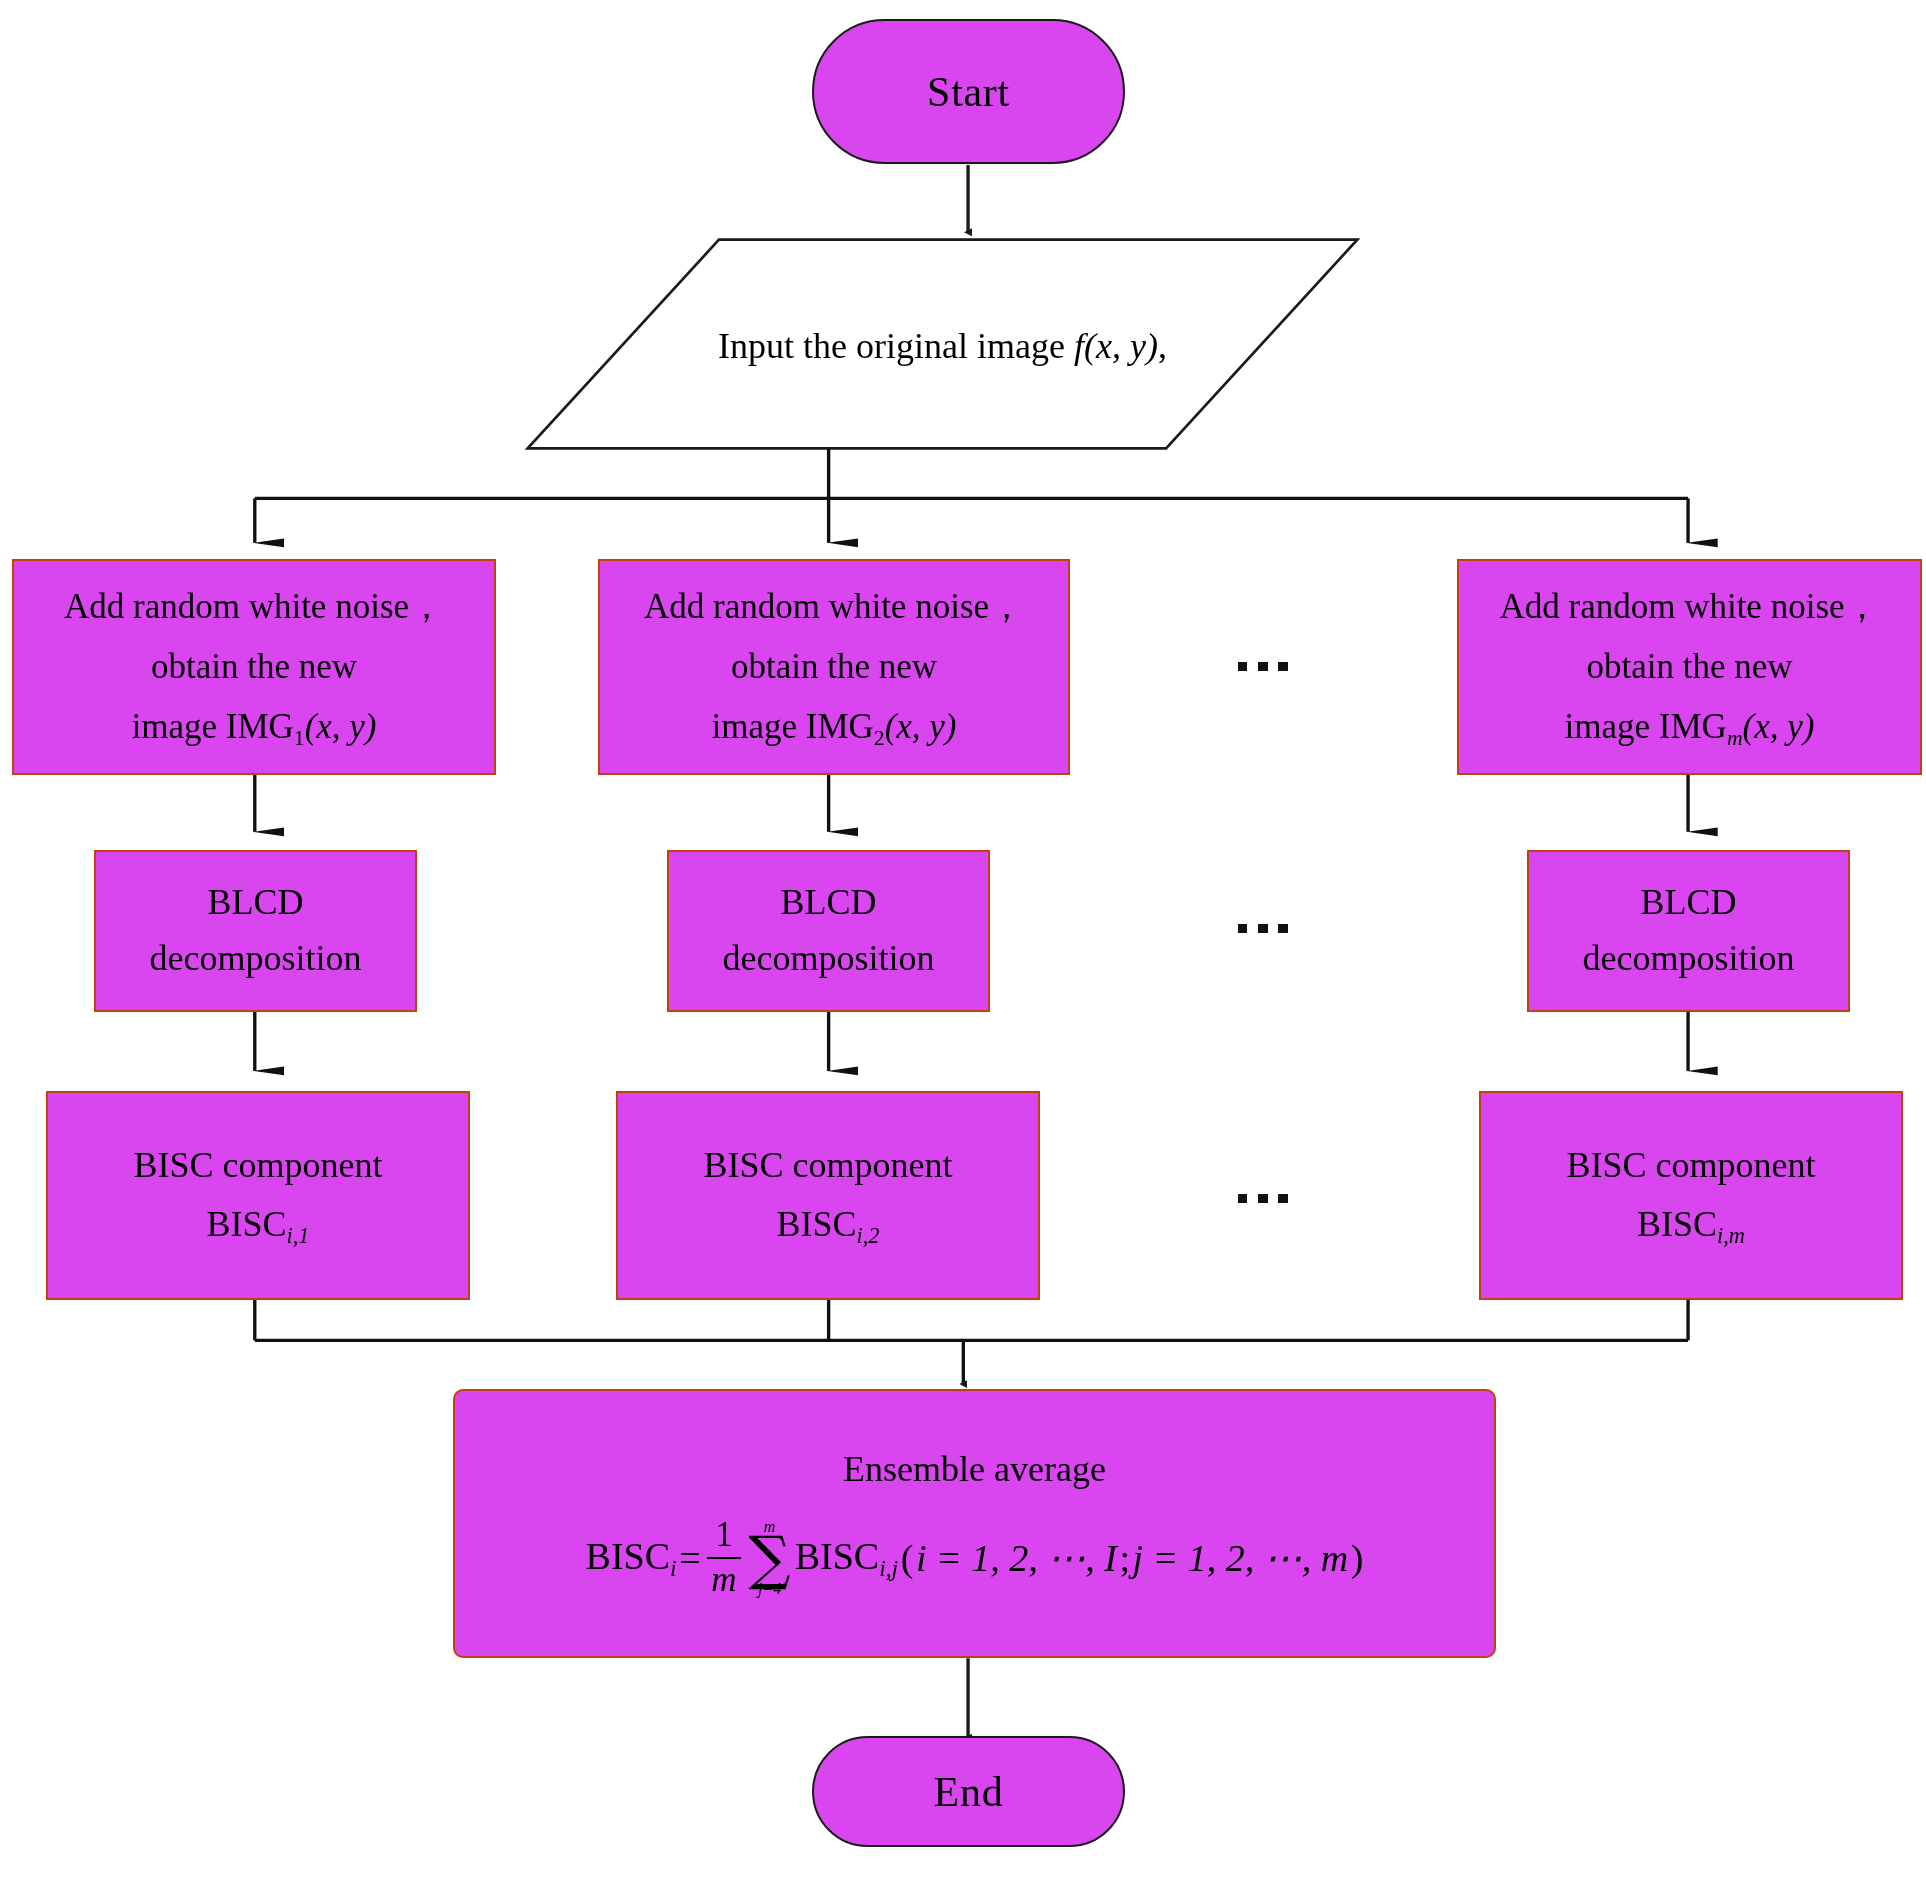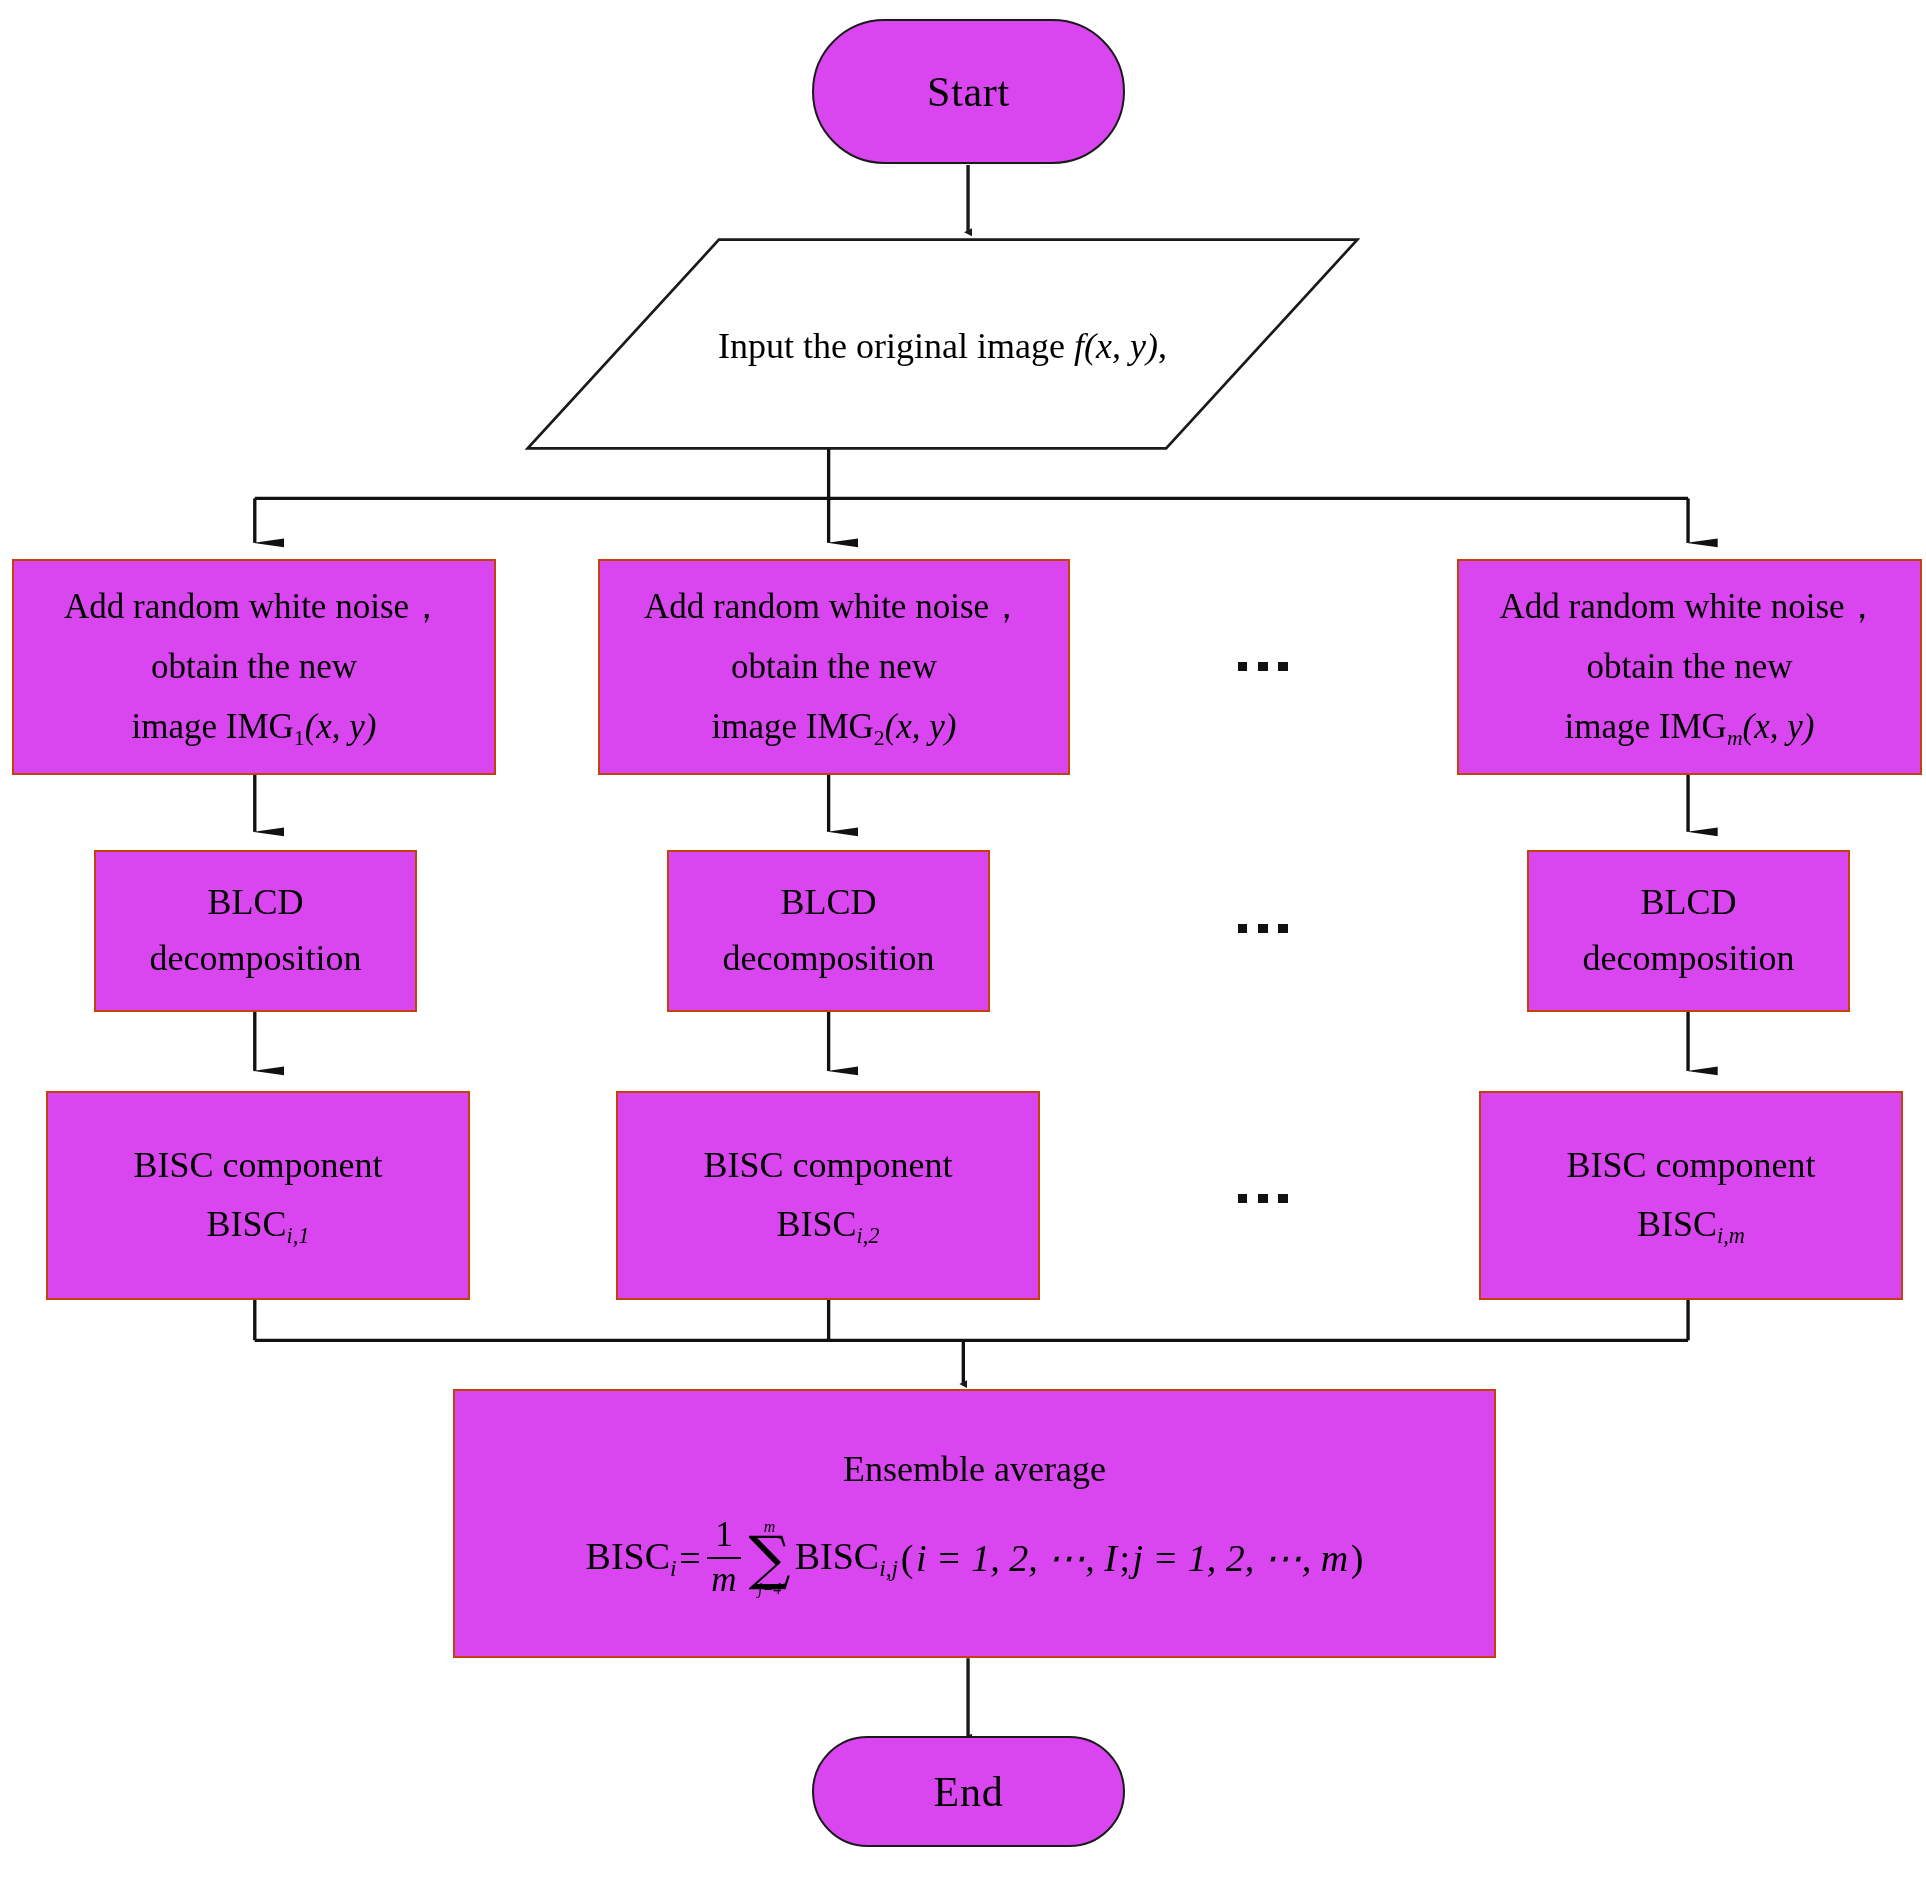--- a/index.html
+++ b/index.html
@@ -273,21 +273,21 @@
     <span class="line t-bisc">BISC  component</span>
     <span class="line t-bisc"><span>BISC</span><sub class="isub">i,m</sub></span>
   </div>
 
   <div class="dots" style="left:1238px; top:1194px;">
     <span></span>
     <span></span>
     <span></span>
   </div>
 
-  <div class="node rect" style="left:453px; top:1389px; width:1043px; height:269px;">
+  <div class="node rect" style="left:453px; top:1389px; width:1043px; height:269px;border-radius:10px;">
     <span class="line t-ens">Ensemble average</span>
     <div class="formula">
       <span class="eqpart"><span>BISC</span><sub class="isub">i</sub></span>
       <span class="eqpart">=</span>
       <span class="frac">
         <span class="num">1</span>
         <span class="bar"></span>
         <span class="den">m</span>
       </span>
       <span class="sum">

